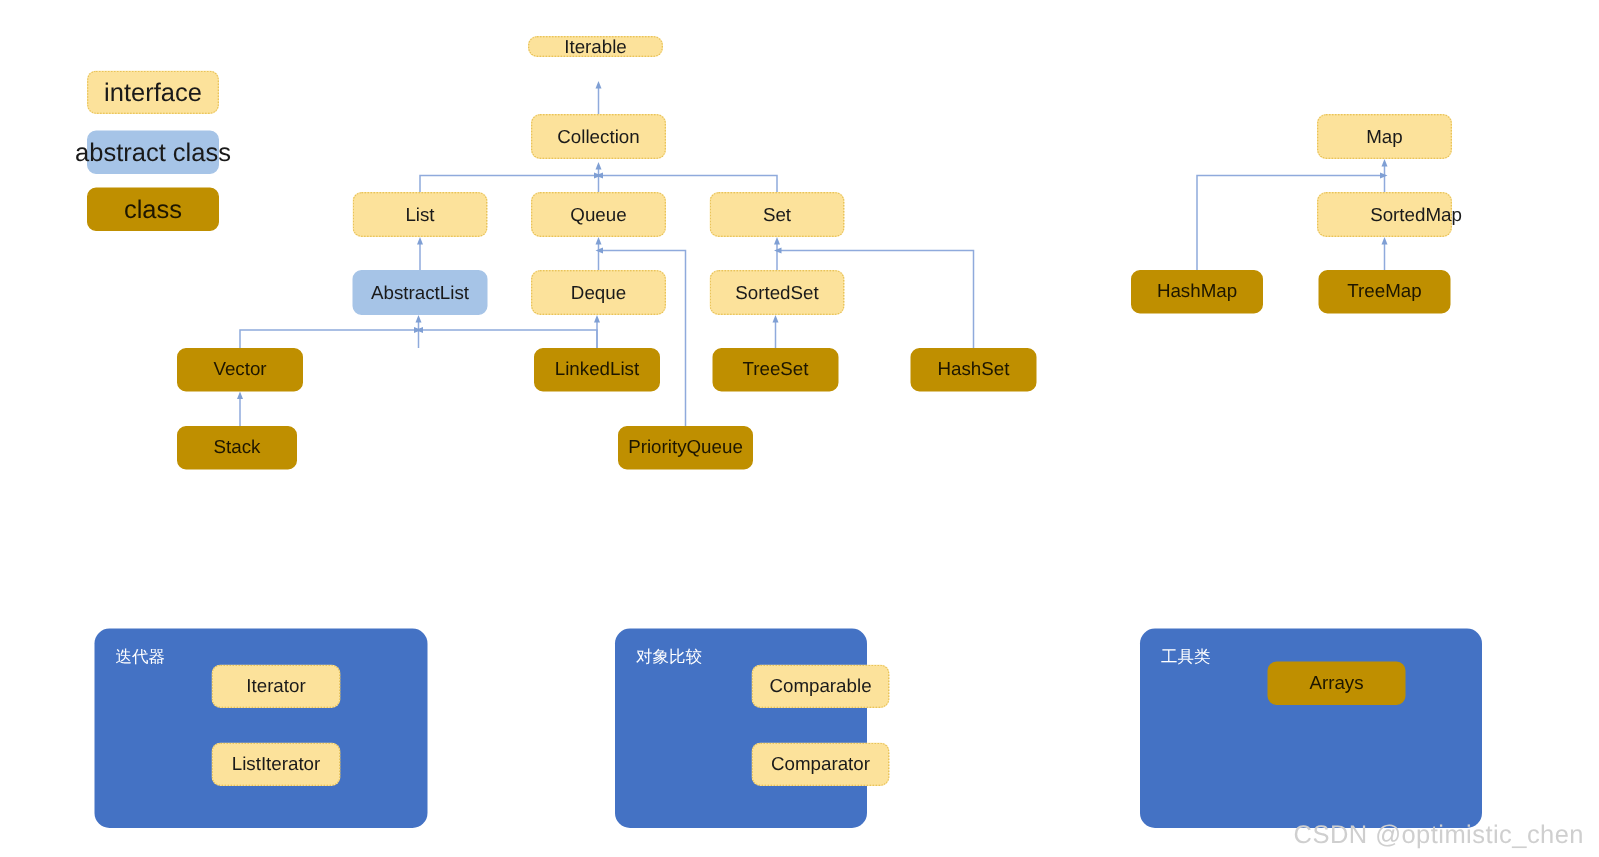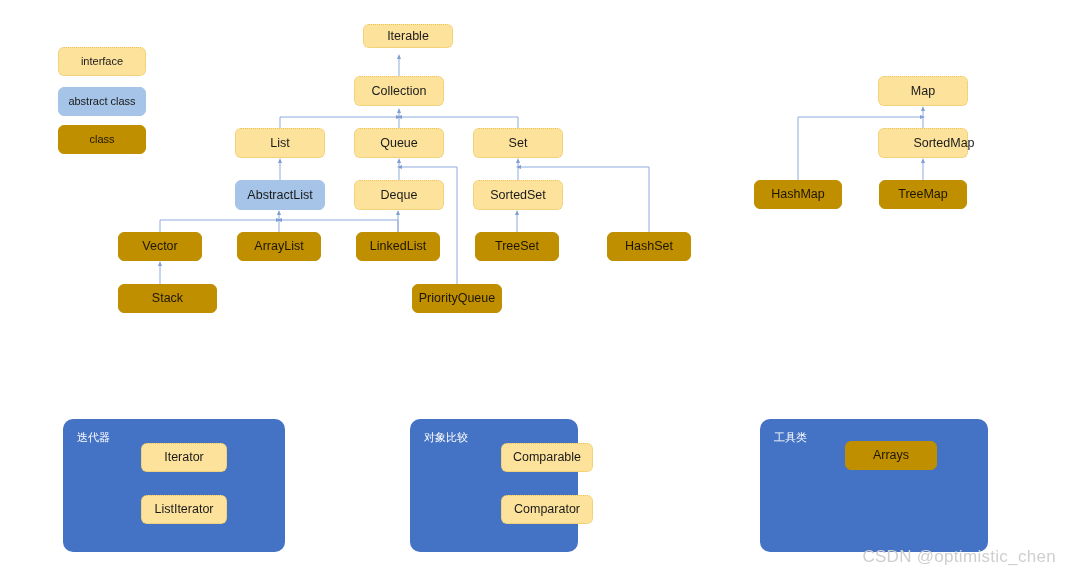--- a/index.html
+++ b/index.html
@@ -46,21 +46,21 @@
   }
 
   
   .legend-box {
     position: absolute;
     box-sizing: border-box;
     display: flex;
     align-items: center;
     justify-content: center;
     border-radius: 6px;
-    font-size: 11px;
+    font-size: 17px;
     color: #1a1a1a;
     white-space: nowrap;
     z-index: 3;
   }
 
   
   .edges {
     position: absolute;
     left: 0;
     top: 0;
@@ -145,34 +145,33 @@
       <path d="M798,180 L798,117 L923,117"></path>
     </g>
   </svg>
 
   <div>
     <div class="legend-box node iface" style="left:58px; top:47px; width:88px; height:29px;">interface</div>
     <div class="legend-box node abstract" style="left:58px; top:87px; width:88px; height:29px;">abstract class</div>
     <div class="legend-box node cls" style="left:58px; top:125px; width:88px; height:29px;">class</div>
   </div>
 
-  <div class="node iface" style="left:363px; top:24px; width:90px; height:24px;">Iterable</div>
+  <div class="node iface" style="left:352px; top:24px; width:90px; height:14px;">Iterable</div>
   <div class="node iface" style="left:354px; top:76px; width:90px; height:30px;">Collection</div>
   <div class="node iface" style="left:235px; top:128px; width:90px; height:30px;">List</div>
   <div class="node iface" style="left:354px; top:128px; width:90px; height:30px;">Queue</div>
   <div class="node iface" style="left:473px; top:128px; width:90px; height:30px;">Set</div>
   <div class="node abstract" style="left:235px; top:180px; width:90px; height:30px;">AbstractList</div>
   <div class="node iface" style="left:354px; top:180px; width:90px; height:30px;">Deque</div>
   <div class="node iface" style="left:473px; top:180px; width:90px; height:30px;">SortedSet</div>
   <div class="node cls" style="left:118px; top:232px; width:84px; height:29px;">Vector</div>
-  <div class="node cls" style="left:237px; top:232px; width:84px; height:29px;">ArrayList</div>
   <div class="node cls" style="left:356px; top:232px; width:84px; height:29px;">LinkedList</div>
   <div class="node cls" style="left:475px; top:232px; width:84px; height:29px;">TreeSet</div>
   <div class="node cls" style="left:607px; top:232px; width:84px; height:29px;">HashSet</div>
-  <div class="node cls" style="left:118px; top:284px; width:99px; height:29px;">Stack</div>
+  <div class="node cls" style="left:118px; top:284px; width:80px; height:29px;">Stack</div>
   <div class="node cls" style="left:412px; top:284px; width:90px; height:29px;">PriorityQueue</div>
   <div class="node iface" style="left:878px; top:76px; width:90px; height:30px;">Map</div>
   <div class="node iface" style="left:878px; top:128px; width:90px; height:30px;padding-left:42px;">SortedMap</div>
   <div class="node cls" style="left:754px; top:180px; width:88px; height:29px;">HashMap</div>
   <div class="node cls" style="left:879px; top:180px; width:88px; height:29px;">TreeMap</div>
 
   <div class="panel" style="left:63px; top:419px; width:222px; height:133px;">
     <div class="panel-title">迭代器</div>
   </div>
   <div class="node iface" style="left:141px; top:443px; width:86px; height:29px;">Iterator</div>

